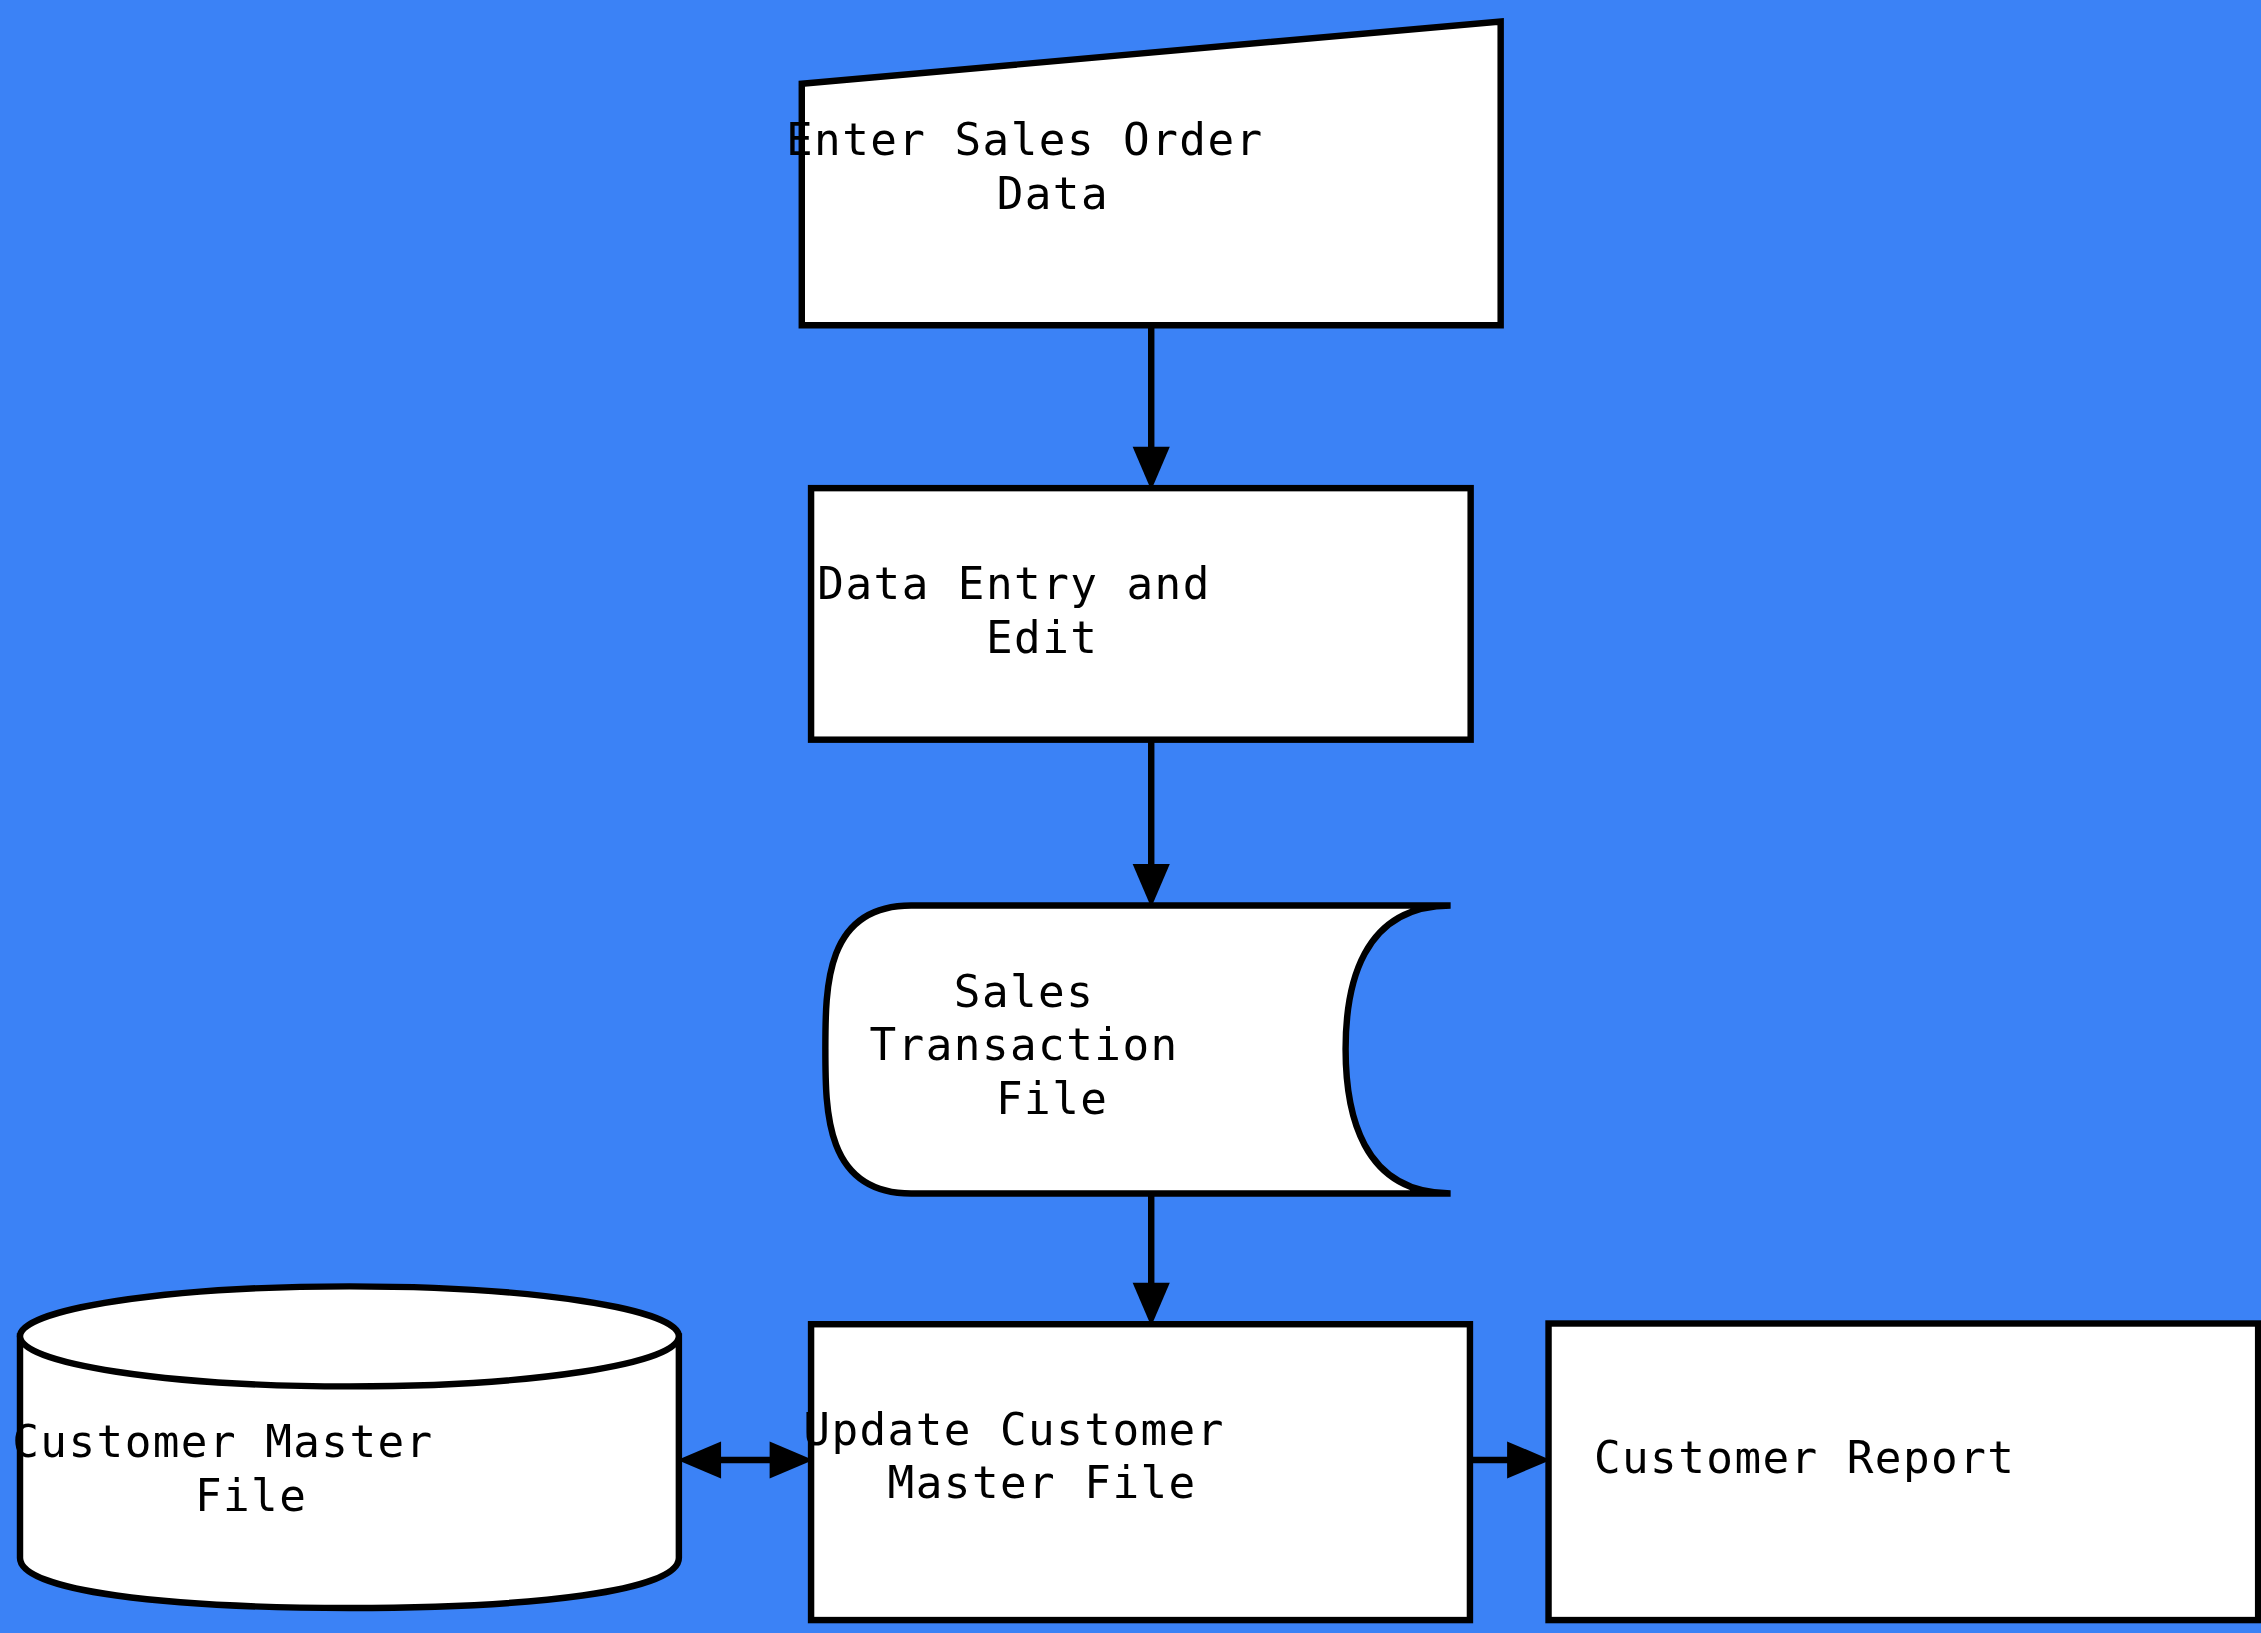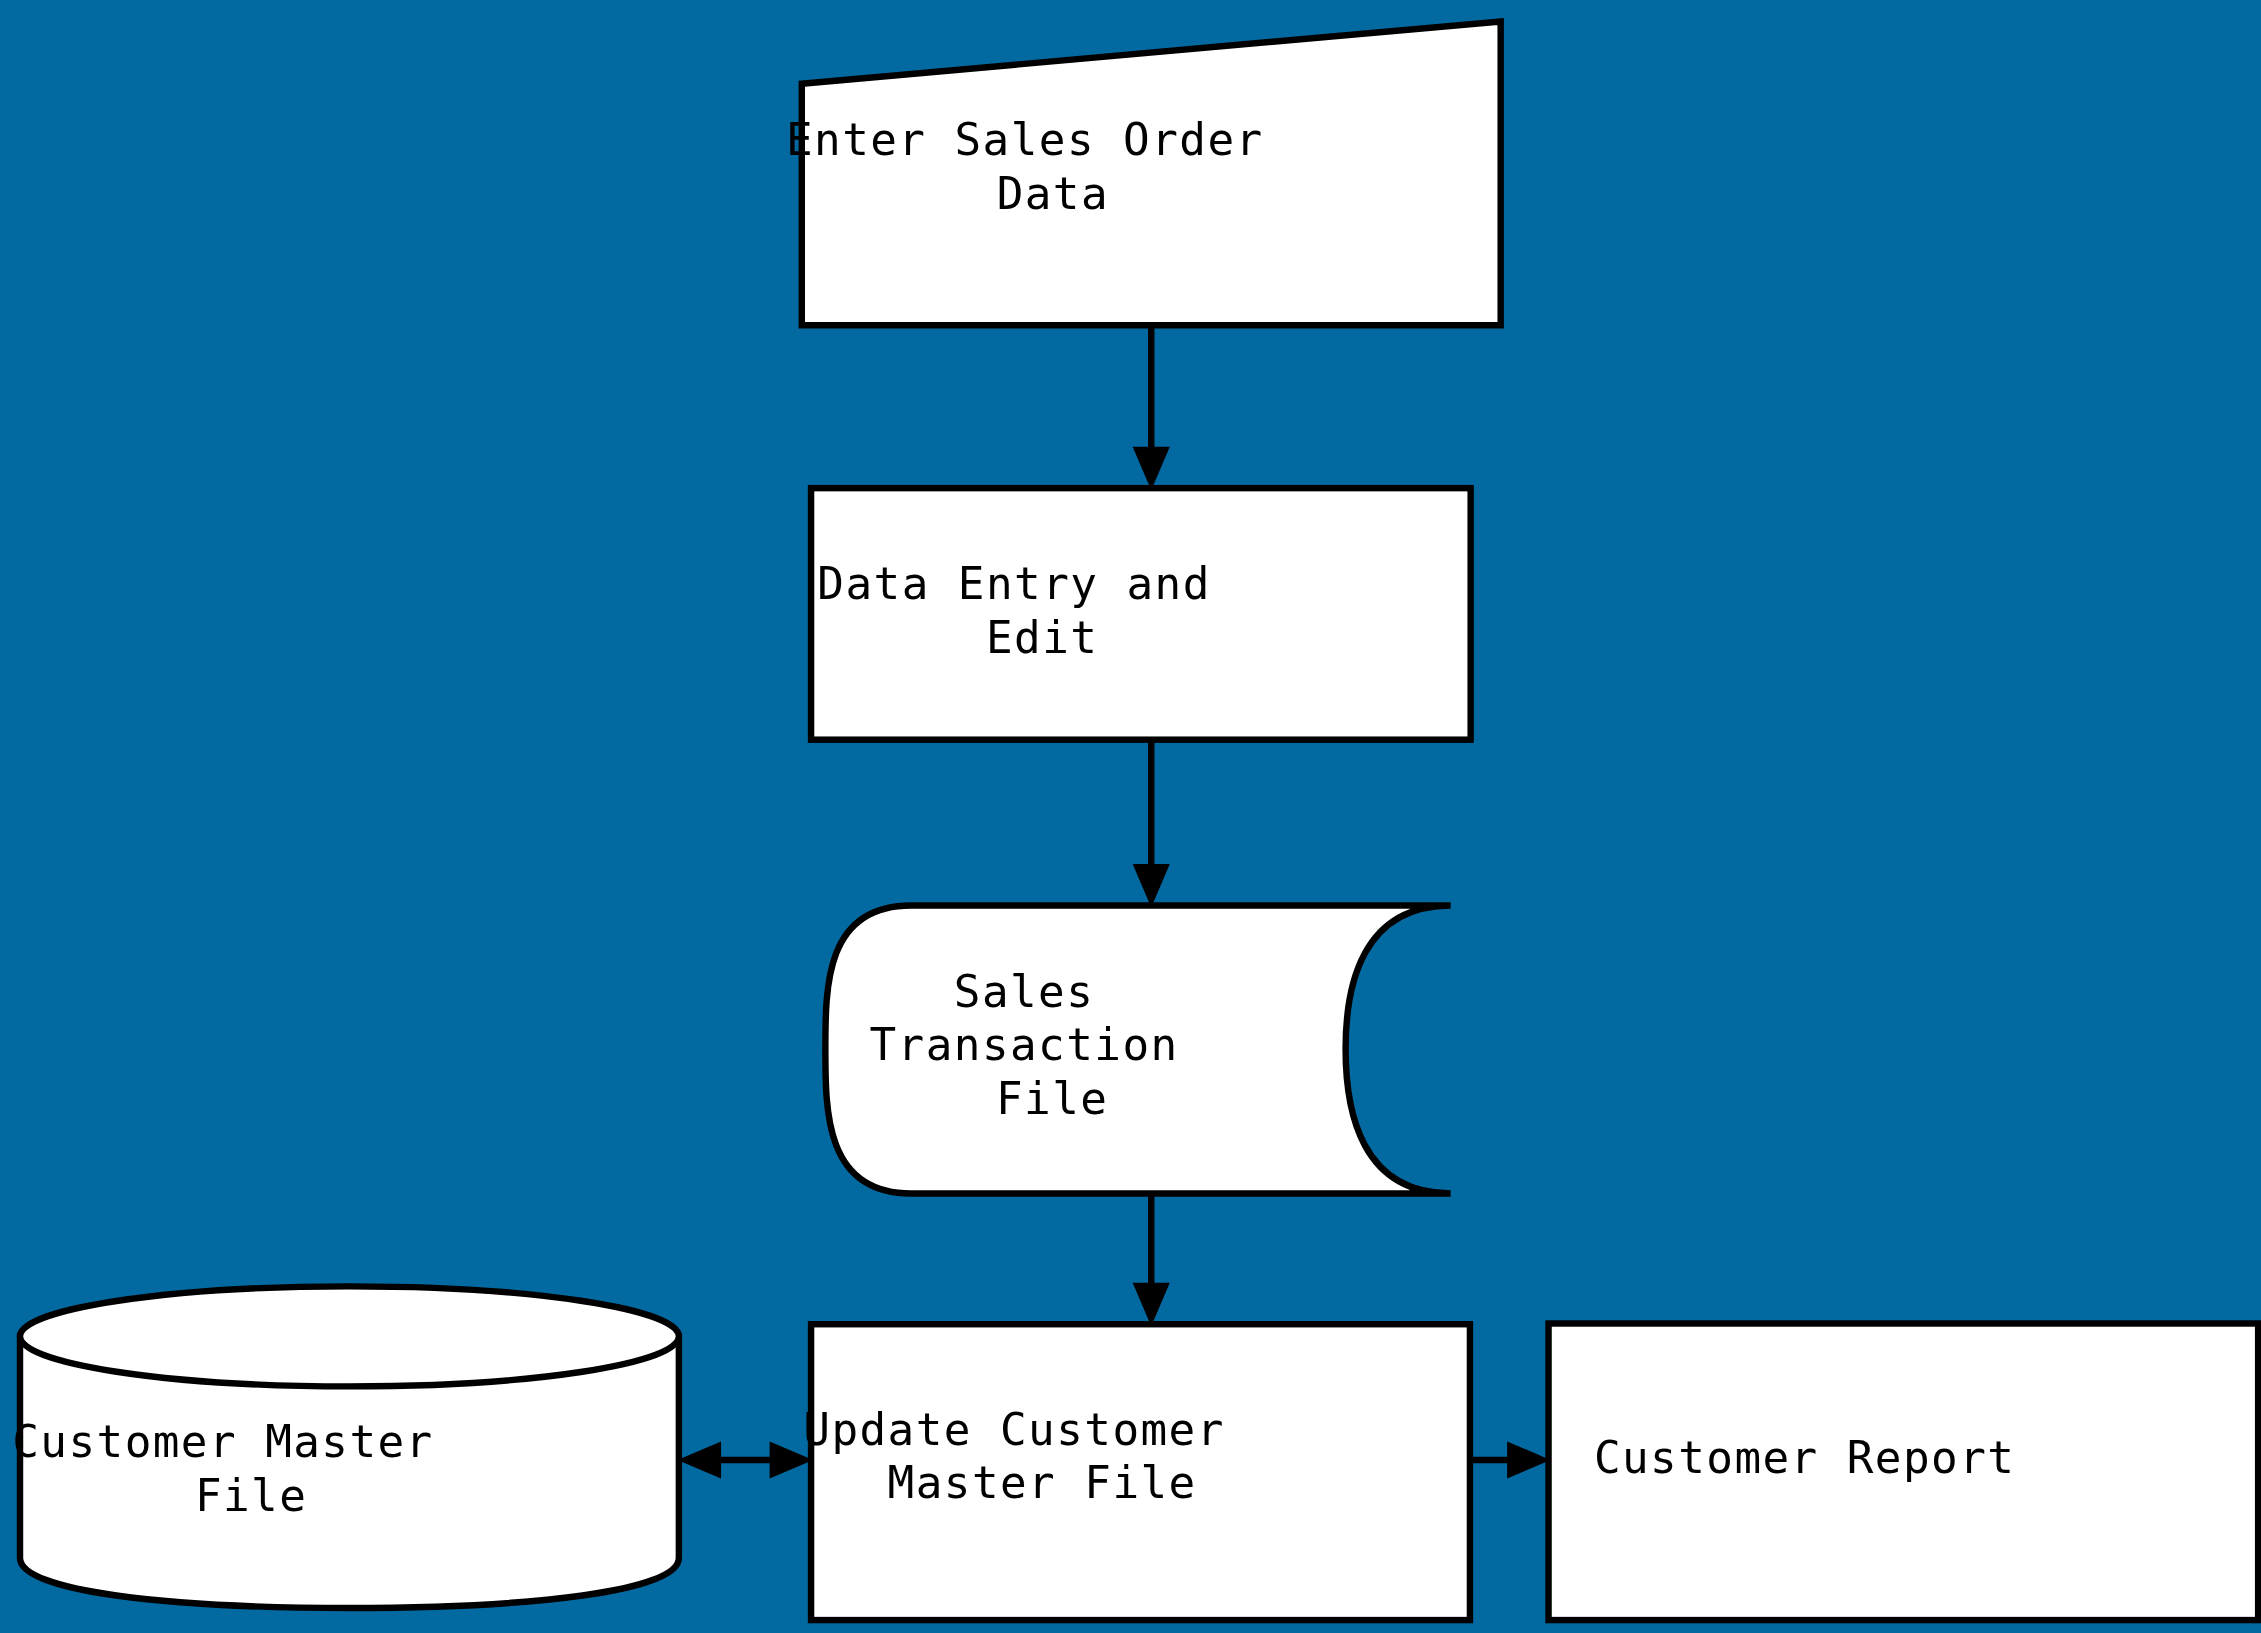--- a/index.html
+++ b/index.html
@@ -8,21 +8,21 @@
     padding: 0;
     background: #ffffff;
   }
   body {
     font-family: "DejaVu Sans Mono", "Liberation Mono", monospace;
   }
   #diagram-root {
     position: relative;
     width: 2261px;
     height: 1633px;
-    background: #0369a1;
+    background: #3b82f6;
     overflow: hidden;
   }
   svg#flowchart-canvas {
     display: block;
     width: 2261px;
     height: 1633px;
   }
   .shape-outline {
     fill: #ffffff;
     stroke: #000000;

